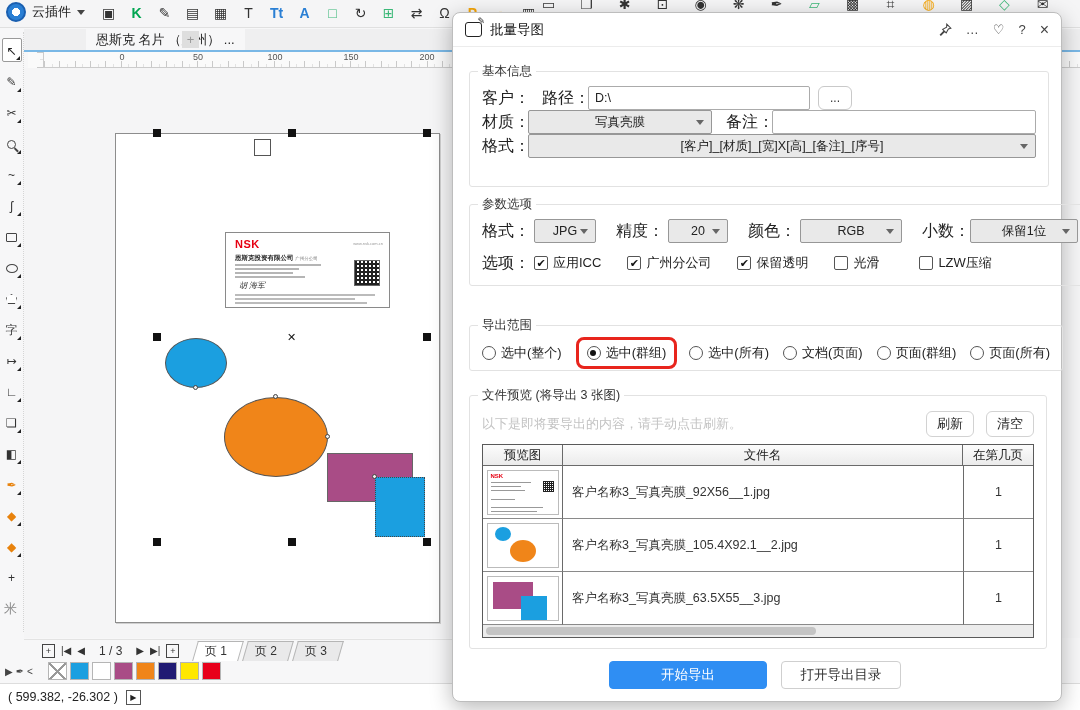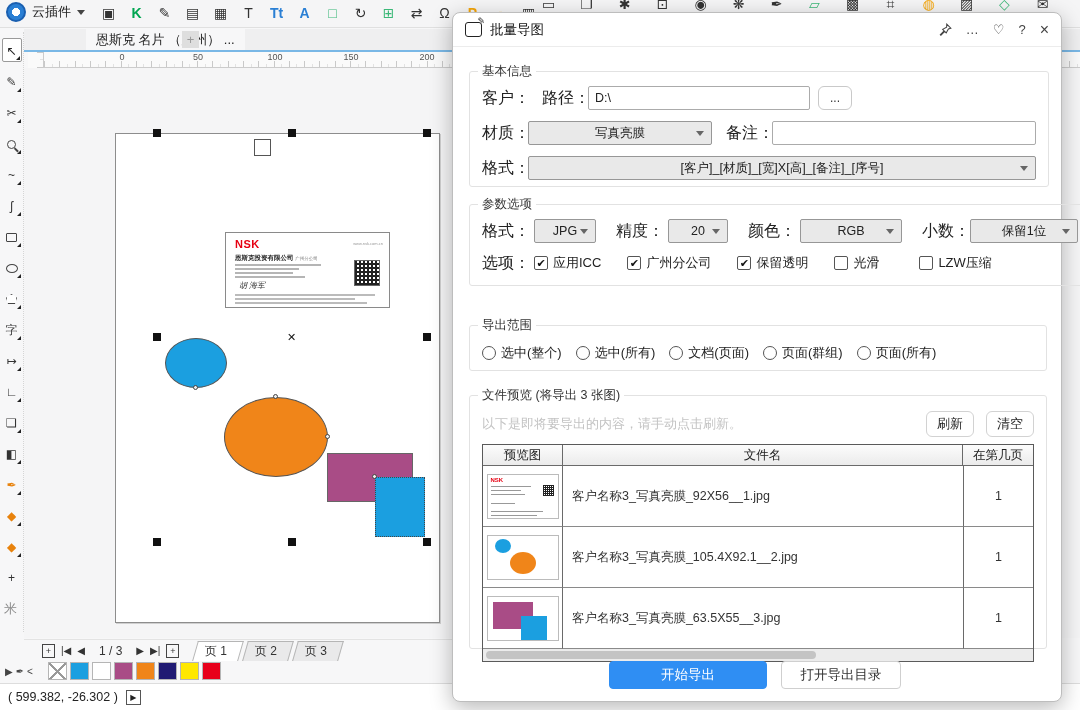--- a/index.html
+++ b/index.html
@@ -100,39 +100,39 @@
   .dlg-title { position:absolute; left:0; top:0; width:100%; height:34px; border-bottom:1px solid #ececec; display:flex; align-items:center; padding:0 12px; }
   .dlg-ico { width:17px; height:15px; border:1.6px solid #222; border-radius:3px; position:relative; margin-right:8px; }
   .dlg-ico::after { content:"✎"; position:absolute; right:-4px; top:-7px; font-size:9px; color:#222; }
   .dlg-title .t { font-size:13.5px; color:#111; }
   .dlg-title .right { margin-left:auto; display:flex; align-items:center; gap:14px; color:#444; }
   .dlg-title .ti { font-size:13px; cursor:default; }
   .pin-svg { width:14px; height:14px; }
   fieldset { position:absolute; left:16px; width:578px; border:1px solid #e2e2e2; border-radius:3px; padding:6px 12px 8px; }
   legend { font-size:12.5px; color:#333; padding:0 4px; margin-left:-4px;margin-top:47px; }
   .row { display:flex; align-items:center; height:24px; }
-  .row + .row { margin-top:11px; }
+  .row + .row { }
   .lbl { font-size:16px; color:#222; white-space:nowrap; }
   .sel { height:24px; background:#e9e9e9; border:1px solid #979797; border-radius:2px; display:flex; align-items:center; justify-content:center; position:relative; font-size:12.5px; color:#222; }
   .sel .cv { width:0; height:0; border-left:4px solid transparent; border-right:4px solid transparent; border-top:5px solid #666; position:absolute; right:7px; top:9px; }
   .inp { height:24px; background:#fff; border:1px solid #ababab; border-radius:2px; font-size:12.5px; color:#222; display:flex; align-items:center; padding:0 6px; }
   .btn-ellipsis { width:34px; height:24px; border:1px solid #c9c9c9; border-radius:6px; background:#fff; font-size:12px; color:#333; display:flex; align-items:center; justify-content:center; }
   .cb { display:flex; align-items:center; gap:5px; font-size:13px; color:#222; }
   .cbox { width:14px; height:14px; border:1.5px solid #555; border-radius:2px; background:#fff; display:flex; align-items:center; justify-content:center; font-size:11px; color:#111; line-height:1; }
   .radio { display:flex; align-items:center; gap:5px; font-size:13px; color:#222; white-space:nowrap; }
   .rdot { width:14px; height:14px; border:1.5px solid #555; border-radius:50%; background:#fff; position:relative; }
   .rdot.on::after { content:""; position:absolute; left:2.5px; top:2.5px; width:6px; height:6px; border-radius:50%; background:#111; }
   .red-box { display:inline-flex; border:3px solid #e8251d; border-radius:8px; padding:4px 8px; margin:-8px -2px; align-items:center; }
   .hint-row { display:flex; align-items:center; height:27px; }
   .hint { font-size:13px; color:#c3c3c3; }
   .mini-btn { width:48px; height:26px; border:1px solid #d2d2d2; border-radius:6px; background:#fff; font-size:13px; color:#222; display:flex; align-items:center; justify-content:center; }
   .table { margin-top:7px; border:1px solid #5a5a5a; }
   .trow { display:grid; grid-template-columns:80px 1fr 70px; }
   .th { height:21px; background:linear-gradient(#fcfcfc,#ebebeb); font-size:12.5px; color:#222; display:flex; align-items:center; justify-content:center; border-bottom:1px solid #6a6a6a; }
-  .td { height:61px; display:flex; align-items:center; font-size:12.5px; color:#333; border-bottom:1px solid #8a8a8a; }
+  .td { height:53px; display:flex; align-items:center; font-size:12.5px; color:#333; border-bottom:1px solid #8a8a8a; }
   .td.c { justify-content:center; }
   .td.f { padding-left:9px; }
   .colb { border-right:1px solid #6a6a6a; }
   .tscroll { height:12px; background:#ececec; position:relative; }
   .tscroll .thumb { position:absolute; left:3px; top:2px; width:330px; height:8px; background:#c4c4c4; border-radius:4px; }
   .mini { position:relative; width:72px; height:45px; background:#fff; border:1px solid #bbb; overflow:hidden; }
   .mini .nsk { position:absolute; left:3px; top:2px; color:#e60012; font-weight:bold; font-size:6px; }
   .mini .ml { position:absolute; left:3px; height:1.5px; background:#999; }
   .mini .mqr { position:absolute; right:4px; top:10px; width:11px; height:11px;
      background-image:repeating-linear-gradient(0deg,#222 0 1px,transparent 1px 2px),repeating-linear-gradient(90deg,#222 0 1px,#fff 1px 2px); }
@@ -440,20 +440,26 @@
       </div>
     </fieldset>
 
     <fieldset style="top:304px;height:54px">
       <legend>导出范围</legend>
       <div class="row" style="height:26px">
         <span class="radio">
             <span class="rdot"></span>
             <span>选中(整个)</span>
           </span>
+        <span class="red-box" style="margin-left:14px">
+          <span class="radio">
+              <span class="rdot on"></span>
+              <span>选中(群组)</span>
+            </span>
+        </span>
         <span class="radio" style="margin-left:14px">
             <span class="rdot"></span>
             <span>选中(所有)</span>
           </span>
         <span class="radio" style="margin-left:14px">
             <span class="rdot"></span>
             <span>文档(页面)</span>
           </span>
         <span class="radio" style="margin-left:14px">
             <span class="rdot"></span>

